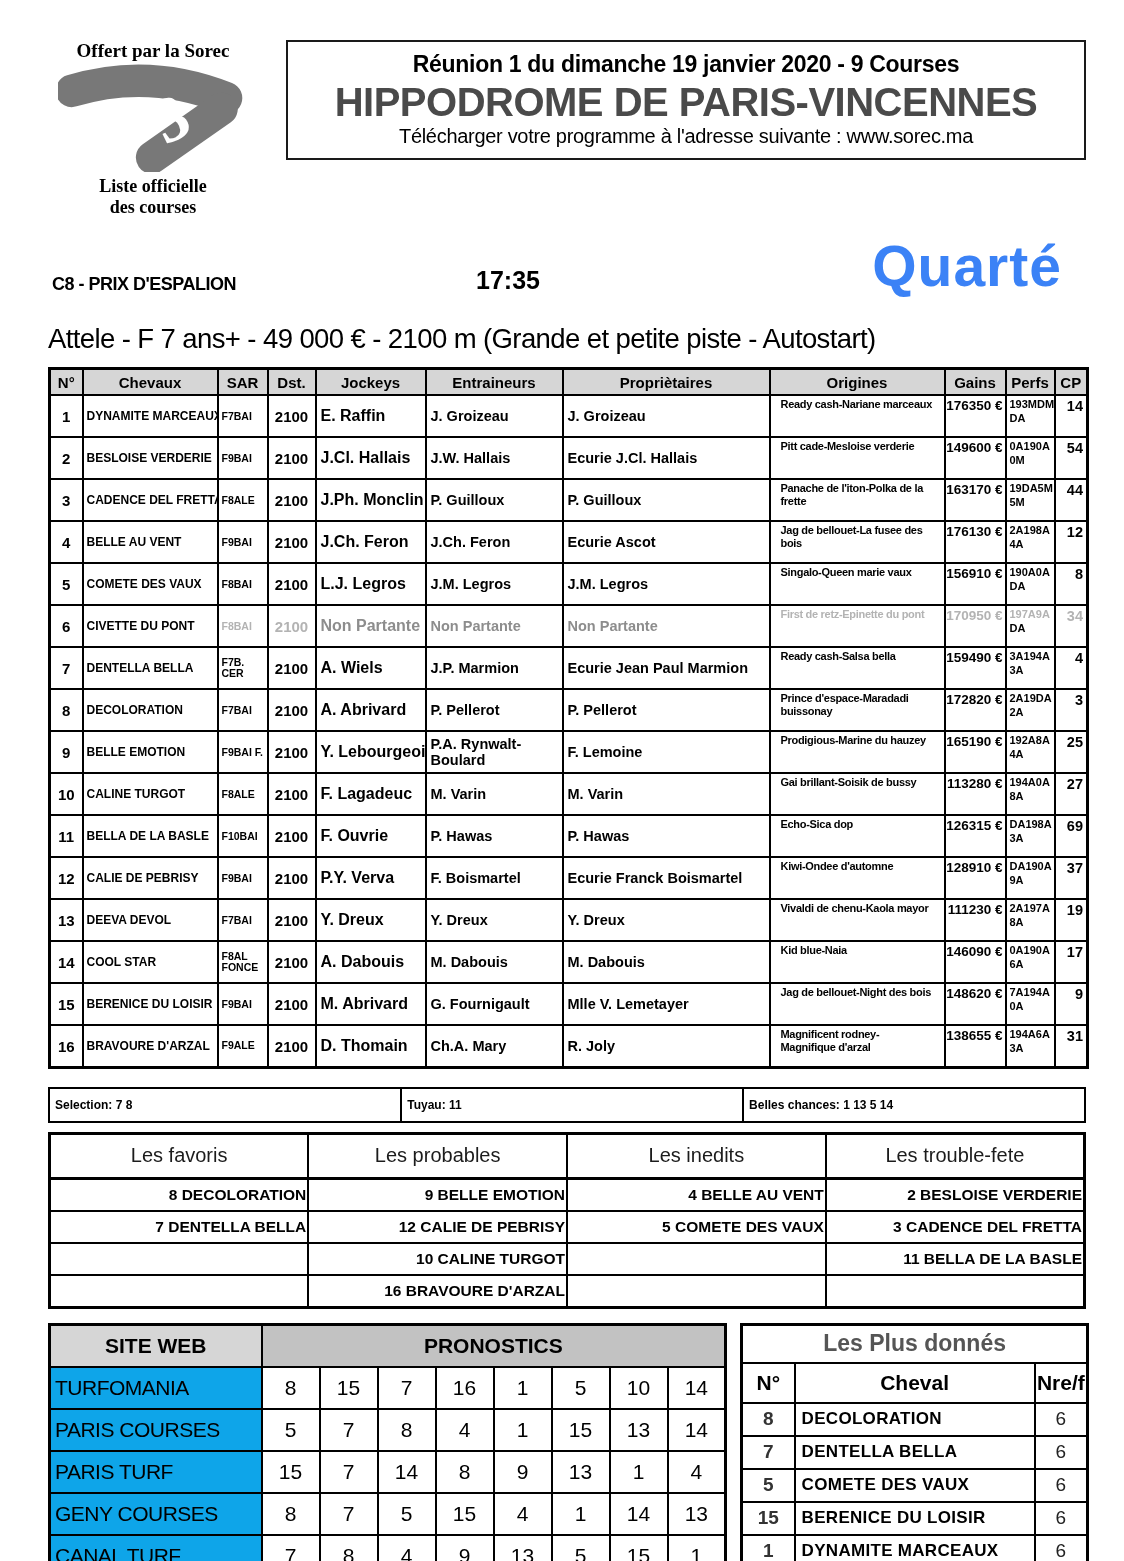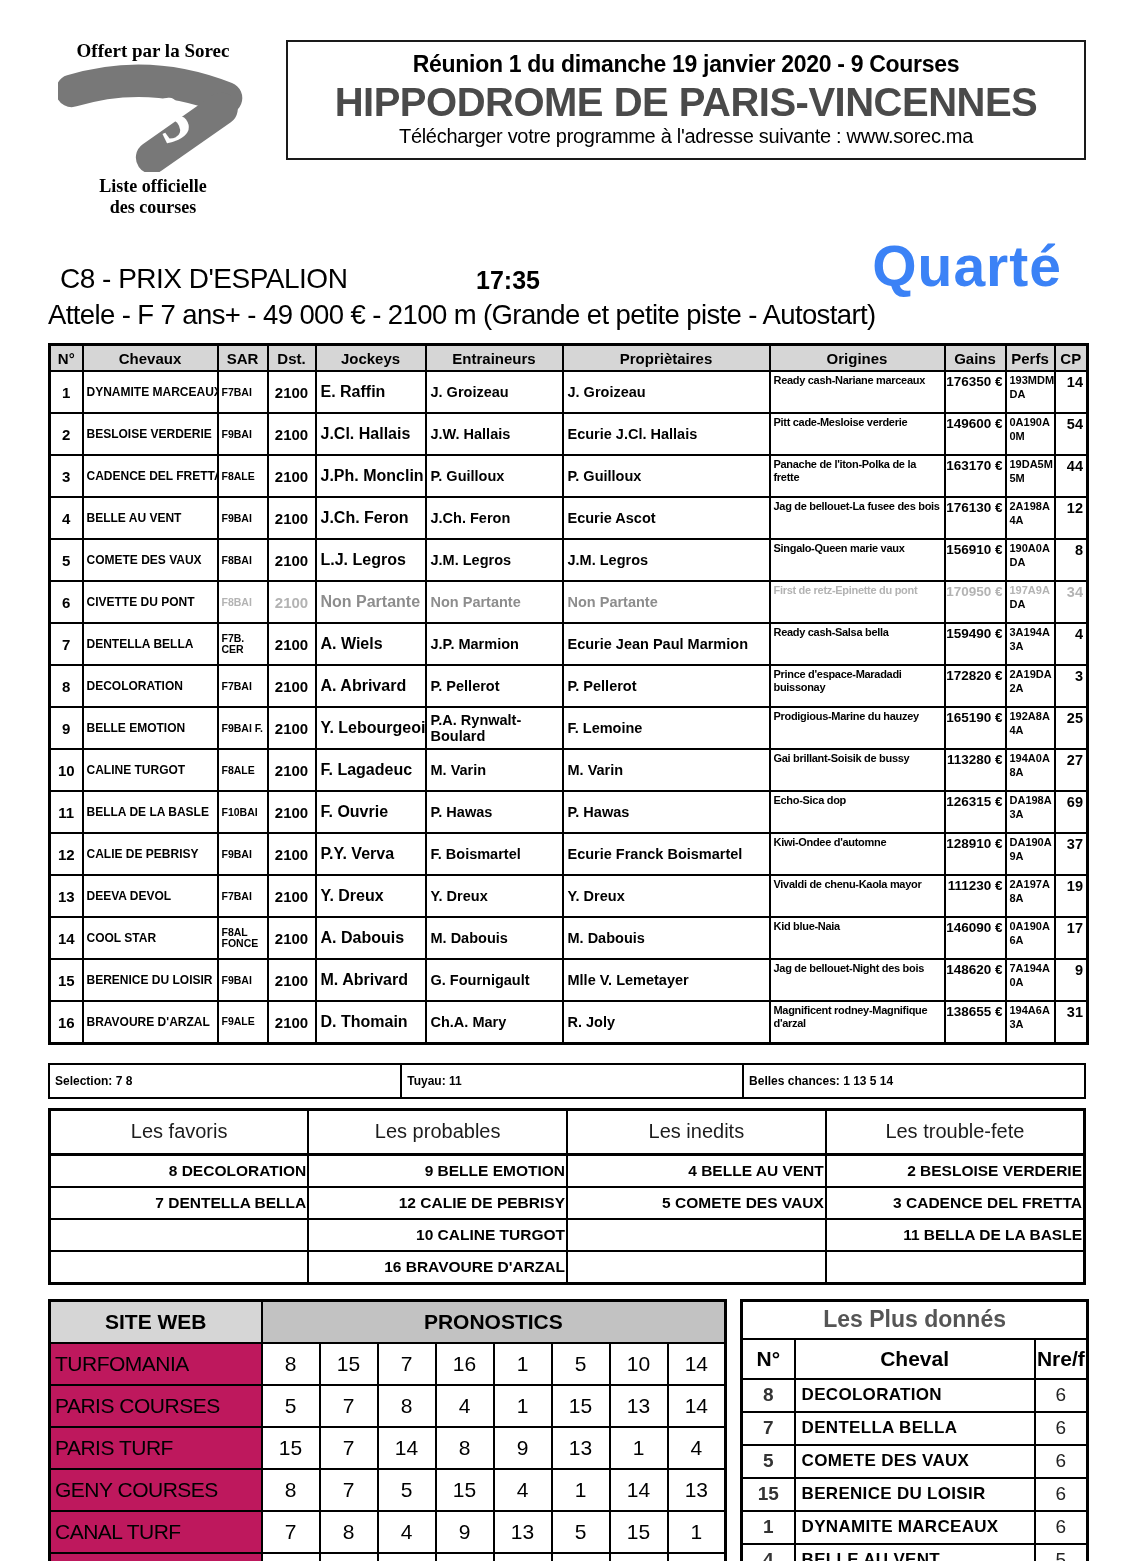--- a/index.html
+++ b/index.html
@@ -12,39 +12,39 @@
   .logoblk{width:210px;text-align:center;}
   .logoblk .l1{font-family:"Liberation Serif",serif;font-weight:bold;font-size:19px;}
   .logoblk .l23{font-family:"Liberation Serif",serif;font-weight:bold;font-size:18px;line-height:1.15;}
   .banner{margin-left:28px;flex:1;border:2px solid #1a1a1a;text-align:center;padding:9px 4px 10px 4px;}
   .banner .b1{font-size:23px;font-weight:bold;letter-spacing:-0.3px;}
   .banner .b2{font-size:40px;font-weight:bold;color:#4a4a4a;letter-spacing:-0.5px;margin-top:2px;}
   .banner .b3{font-size:20px;letter-spacing:-0.3px;}
 
   
   .racebar{position:relative;height:58px;margin-top:24px;}
-  .racebar .rtitle{position:absolute;left:12px;bottom:4px;font-size:28px;font-weight:normal;letter-spacing:-0.5px;}
+  .racebar .rtitle{position:absolute;left:4px;bottom:4px;font-size:18px;font-weight:bold;letter-spacing:-0.5px;}
   .racebar .rtime{position:absolute;left:428px;bottom:4px;font-size:25px;font-weight:bold;}
   .racebar .rbet{position:absolute;right:24px;top:-8px;font-size:57px;font-weight:bold;color:#3b82f6;letter-spacing:1px;}
-  .conds{font-size:27.5px;letter-spacing:-0.6px;margin-top:0;white-space:nowrap;}
+  .conds{font-size:27.5px;letter-spacing:-0.6px;margin-top:24px;white-space:nowrap;}
 
   
   table{border-collapse:collapse;}
   .runners{width:1038px;table-layout:fixed;border:3px solid #000;margin-top:12px;}
   .runners td,.runners th{border:2px solid #000;overflow:hidden;}
   .runners thead th{background:#d6d6d6;font-size:15px;font-weight:bold;height:24px;text-align:center;padding:0;}
   .runners tbody tr{height:42px;}
   td.cn{font-size:15px;font-weight:bold;text-align:center;}
   td.ch{font-size:12px;font-weight:bold;padding-left:3px;white-space:nowrap;}
   td.cs{font-size:10.5px;font-weight:bold;padding-left:3px;line-height:1.1;}
   td.cd{font-size:15px;font-weight:bold;text-align:center;}
   td.cj{font-size:16px;font-weight:bold;padding-left:4px;white-space:nowrap;}
   td.ct{font-size:14.5px;font-weight:bold;padding-left:4px;line-height:1.15;}
   td.co{font-size:14.5px;font-weight:bold;padding-left:4px;}
-  td.cg{font-size:11px;font-weight:bold;vertical-align:top;padding:2px 3px;line-height:1.15;letter-spacing:-0.3px;}
+  td.cg{font-size:11px;font-weight:bold;vertical-align:top;padding:2px 10px;line-height:1.15;letter-spacing:-0.3px;}
   td.cga{font-size:13.5px;font-weight:bold;vertical-align:top;text-align:right;padding:2px 2px 17px 0;white-space:nowrap;}
   td.cpf{font-size:11px;font-weight:bold;vertical-align:top;padding:2px 0 0 3px;line-height:1.2;}
   td.cc{font-size:14.5px;font-weight:bold;vertical-align:top;text-align:right;padding:2px 3px 0 0;}
   tr.np td.cs,tr.np td.cd,tr.np td.cg,tr.np td.cga,tr.np td.cc,tr.np td.cpf .l1{color:#b3b3b3;}
   tr.np td.cj,tr.np td.ct,tr.np td.co{color:#8d8d8d;}
 
   
   .selbar{width:1038px;table-layout:fixed;border:2px solid #000;margin-top:18px;}
   .selbar td{border:2px solid #000;height:30px;font-size:12px;font-weight:bold;padding:1px 5px;}
 
@@ -53,21 +53,21 @@
   .picks td,.picks th{border:2px solid #000;}
   .picks thead th{height:40px;font-size:20px;font-weight:normal;color:#1c1c1c;text-align:center;border-bottom:3px solid #000;}
   .picks tbody td{height:28px;font-size:15.5px;font-weight:bold;padding-left:6px;text-align:right;}
 
   
   .bottom{display:flex;margin-top:14px;}
   .prono{width:679px;table-layout:fixed;border:3px solid #000;}
   .prono td,.prono th{border:2px solid #000;overflow:hidden;}
   .prono th.sitehdr{background:#d6d6d6;font-size:21px;font-weight:bold;height:38px;text-align:center;}
   .prono th.pronohdr{background:#c2c2c2;font-size:21px;font-weight:bold;text-align:center;}
-  .prono td.site{background:#be185d;font-size:21px;letter-spacing:-0.5px;padding-left:4px;height:38px;}
+  .prono td.site{background:#0ea5e9;font-size:21px;letter-spacing:-0.5px;padding-left:4px;height:38px;}
   .prono td.num{background:#fff;font-size:21px;text-align:center;}
 
   .plus{width:346px;margin-left:13px;table-layout:fixed;border:3px solid #000;align-self:flex-start;}
   .plus td,.plus th{border:2px solid #000;}
   .plus th.ptitle{height:34px;font-size:23px;font-weight:bold;color:#555;text-align:center;}
   .plus th.phdr{height:36px;font-size:21px;font-weight:bold;text-align:center;}
   .plus td{height:29px;}
   .plus td.pn{font-size:19px;font-weight:bold;color:#333;text-align:center;}
   .plus td.pname{font-size:17px;font-weight:bold;padding-left:6px;letter-spacing:0.3px;}
   .plus td.pf{font-size:19px;text-align:center;color:#222;}

